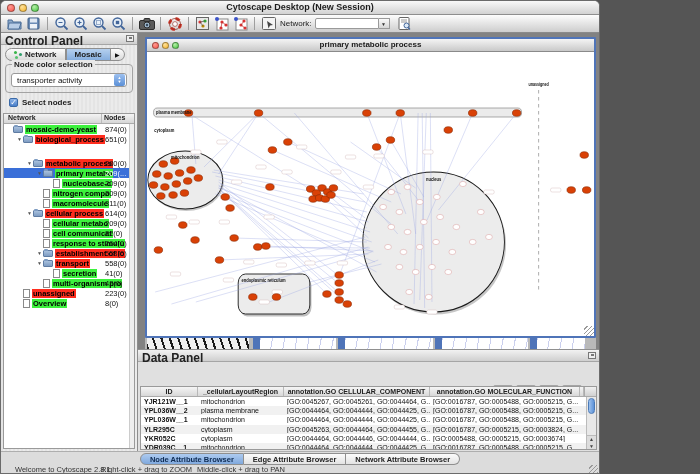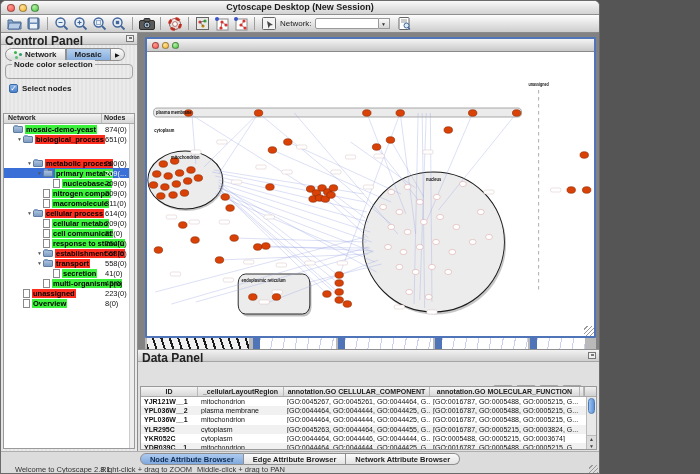--- a/index.html
+++ b/index.html
@@ -278,20 +278,27 @@
           </span>
           <span>Network</span>
         </div>
         <div class="cp-tab active">
           <span>Mosaic</span>
         </div>
         <div class="cp-arrow">▶</div>
       </div>
     <div class="groupbox">
       <div class="legend">Node color selection</div>
+      <div class="combo">
+        <span class="val">transporter activity</span>
+        <span class="step">
+            <span>▲</span>
+            <span>▼</span>
+          </span>
+      </div>
     </div>
     <div class="checkrow">
       <span class="checkbox">✓</span>
       <span class="lab">Select nodes</span>
     </div>
     <div class="tree">
       <div class="tree-head">
         <span class="c1">Network</span>
         <span class="c2">Nodes</span>
       </div>
@@ -415,20 +422,21 @@
       <div class="fbar" style="left:385px"></div>
       <div class="frag lines" style="left:392px;width:48px"></div>
     </div>
     <div class="netwin">
       <div class="wtitle">
         <div class="lights">
           <div class="light l-red"></div>
           <div class="light l-yellow"></div>
           <div class="light l-green"></div>
         </div>
+        <div class="title">primary metabolic process</div>
       </div>
       <div class="canvas">
         <svg id="net-svg" viewBox="0 0 549 284" preserveAspectRatio="none">
             <g>
               <rect x="8" y="56" width="452" height="9" rx="4.5" fill="#ebebeb" stroke="#8a8a8a" stroke-width="0.8"></rect>
               <ellipse cx="48.5" cy="130" rx="46" ry="29" fill="#000" opacity="0.22"></ellipse>
               <ellipse cx="47" cy="128" rx="46" ry="29" fill="#ececec" stroke="#1a1a1a" stroke-width="1.1"></ellipse>
               <ellipse cx="354" cy="192.5" rx="87" ry="70" fill="#000" opacity="0.22"></ellipse>
               <ellipse cx="352" cy="190" rx="87" ry="70" fill="#ececec" stroke="#1a1a1a" stroke-width="1.1"></ellipse>
               <rect x="114" y="224.5" width="88" height="40" rx="9" fill="#000" opacity="0.25"></rect>

